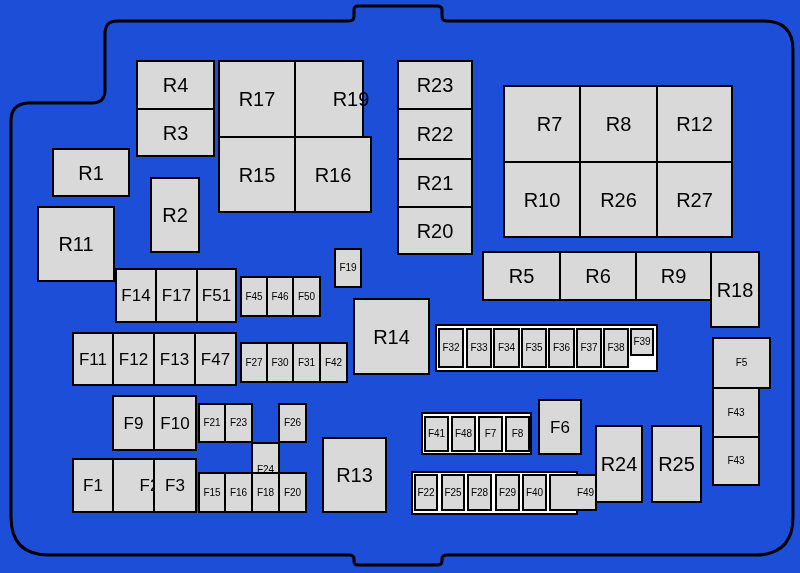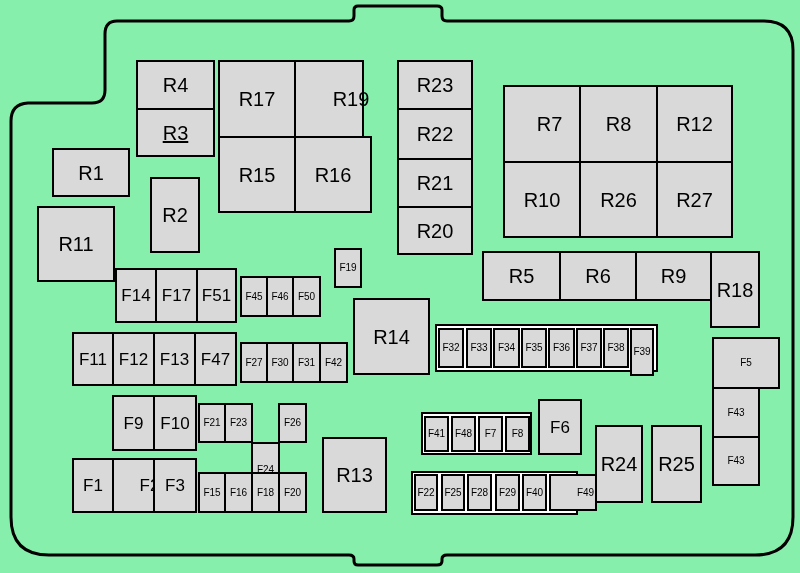--- a/index.html
+++ b/index.html
@@ -27,34 +27,34 @@
   .row-container{
     position:absolute;
     box-sizing:border-box;
     background:#fff;
     border:2px solid var(--line,#000);
   }
 </style>
 </head>
 <body>
 
-<div id="stage" style="--fill: #d9d9d9; --line: #000000; --text: #000000; background: #86efac;">
+<div id="stage" style="--fill: #d9d9d9; --line: #000000; --text: #000000; background: #1d4ed8;">
   <svg id="outline-svg" width="800" height="573" viewBox="0 0 800 573">
     <path d="M 117 21 H 349 Q 354 21 354 16 V 10 Q 354 6 358 6 H 437 Q 442 6 442 10 V 16
              Q 442 21 447 21 H 764 Q 793 21 793 50 V 517 Q 793 555 755 555 H 447
              Q 442 555 442 559 V 561 Q 442 565 437 565 H 358 Q 354 565 354 561 V 559
              Q 354 555 349 555 H 49 Q 11 555 11 517 V 121 Q 11 104 28 103 H 92
              Q 105 103 105 90 V 34 Q 105 21 117 21 Z" fill="none" stroke="#000000" stroke-width="3" stroke-linejoin="round"></path>
   </svg>
 
 <div class="row-container" style="left: 435px; top: 324px; width: 223px; height: 48px;"></div>
     <div class="row-container" style="left: 421px; top: 412px; width: 111px; height: 43px;"></div>
     <div class="row-container" style="left: 411px; top: 471px; width: 167px; height: 44px;"></div>
     <div class="box lg" style="left: 136px; top: 60px; width: 79px; height: 50px;">R4</div>
-    <div class="box lg" style="left: 136px; top: 108px; width: 79px; height: 49px; text-decoration: underline;">R3</div>
+    <div class="box lg" style="left: 136px; top: 108px; width: 79px; height: 49px;">R3</div>
     <div class="box lg" style="left: 218px; top: 60px; width: 78px; height: 78px;">R17</div>
     <div class="box lg" style="left: 294px; top: 60px; width: 70px; height: 78px; padding-left: 44px;">R19</div>
     <div class="box lg" style="left: 218px; top: 136px; width: 78px; height: 77px;">R15</div>
     <div class="box lg" style="left: 294px; top: 136px; width: 78px; height: 77px;">R16</div>
     <div class="box lg" style="left: 52px; top: 148px; width: 78px; height: 49px;">R1</div>
     <div class="box lg" style="left: 150px; top: 177px; width: 50px; height: 76px;">R2</div>
     <div class="box lg" style="left: 37px; top: 206px; width: 78px; height: 76px;">R11</div>
     <div class="box lg" style="left: 397px; top: 60px; width: 76px; height: 50px;">R23</div>
     <div class="box lg" style="left: 397px; top: 108px; width: 76px; height: 52px;">R22</div>
     <div class="box lg" style="left: 397px; top: 158px; width: 76px; height: 50px;">R21</div>
@@ -101,28 +101,28 @@
     <div class="box sm" style="left: 224px; top: 472px; width: 29px; height: 41px;">F16</div>
     <div class="box sm" style="left: 251px; top: 472px; width: 29px; height: 41px;">F18</div>
     <div class="box sm" style="left: 278px; top: 472px; width: 29px; height: 41px;">F20</div>
     <div class="box sm" style="left: 438px; top: 328px; width: 26px; height: 40px;">F32</div>
     <div class="box sm" style="left: 466px; top: 328px; width: 26px; height: 40px;">F33</div>
     <div class="box sm" style="left: 493px; top: 328px; width: 27px; height: 40px;">F34</div>
     <div class="box sm" style="left: 521px; top: 328px; width: 26px; height: 40px;">F35</div>
     <div class="box sm" style="left: 548px; top: 328px; width: 27px; height: 40px;">F36</div>
     <div class="box sm" style="left: 576px; top: 328px; width: 26px; height: 40px;">F37</div>
     <div class="box sm" style="left: 603px; top: 328px; width: 26px; height: 40px;">F38</div>
-    <div class="box sm" style="left: 630px; top: 328px; width: 24px; height: 48px;">F39</div>
+    <div class="box sm" style="left: 630px; top: 328px; width: 24px; height: 28px;">F39</div>
     <div class="box sm" style="left: 424px; top: 416px; width: 25px; height: 36px;">F41</div>
     <div class="box sm" style="left: 451px; top: 416px; width: 25px; height: 36px;">F48</div>
     <div class="box sm" style="left: 478px; top: 416px; width: 25px; height: 36px;">F7</div>
     <div class="box sm" style="left: 505px; top: 416px; width: 25px; height: 36px;">F8</div>
     <div class="box md" style="left: 538px; top: 399px; width: 44px; height: 56px;">F6</div>
     <div class="box sm" style="left: 414px; top: 474px; width: 24px; height: 37px;">F22</div>
     <div class="box sm" style="left: 441px; top: 474px; width: 24px; height: 37px;">F25</div>
     <div class="box sm" style="left: 467px; top: 474px; width: 25px; height: 37px;">F28</div>
     <div class="box sm" style="left: 495px; top: 474px; width: 25px; height: 37px;">F29</div>
     <div class="box sm" style="left: 522px; top: 474px; width: 25px; height: 37px;">F40</div>
     <div class="box sm" style="left: 549px; top: 474px; width: 48px; height: 37px; padding-left: 25px;">F49</div>
-    <div class="box sm" style="left: 712px; top: 337px; width: 68px; height: 52px;">F5</div>
+    <div class="box sm" style="left: 712px; top: 337px; width: 59px; height: 52px;">F5</div>
     <div class="box sm" style="left: 712px; top: 387px; width: 48px; height: 51px;">F43</div>
     <div class="box sm" style="left: 712px; top: 436px; width: 48px; height: 50px;">F43</div>
   </div>
 
 </body></html>

